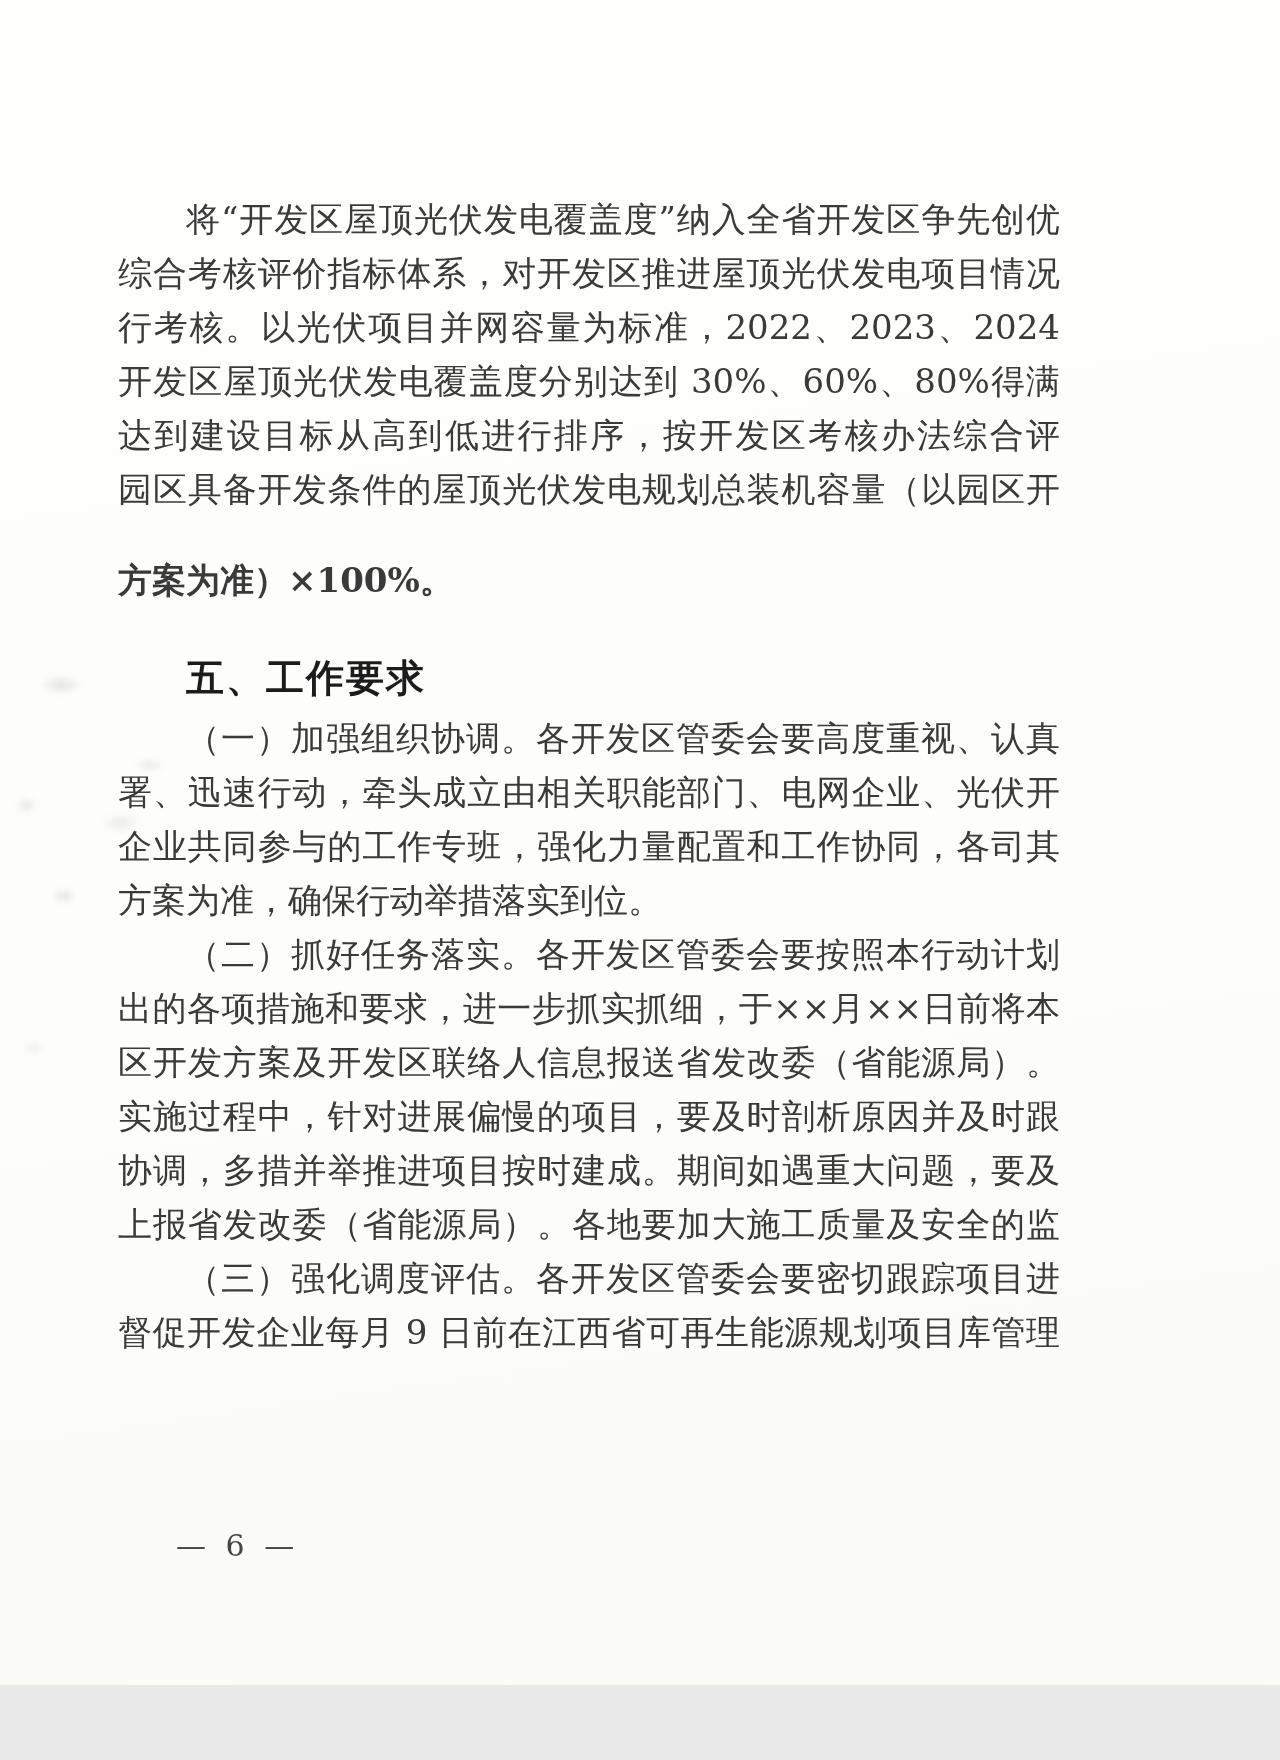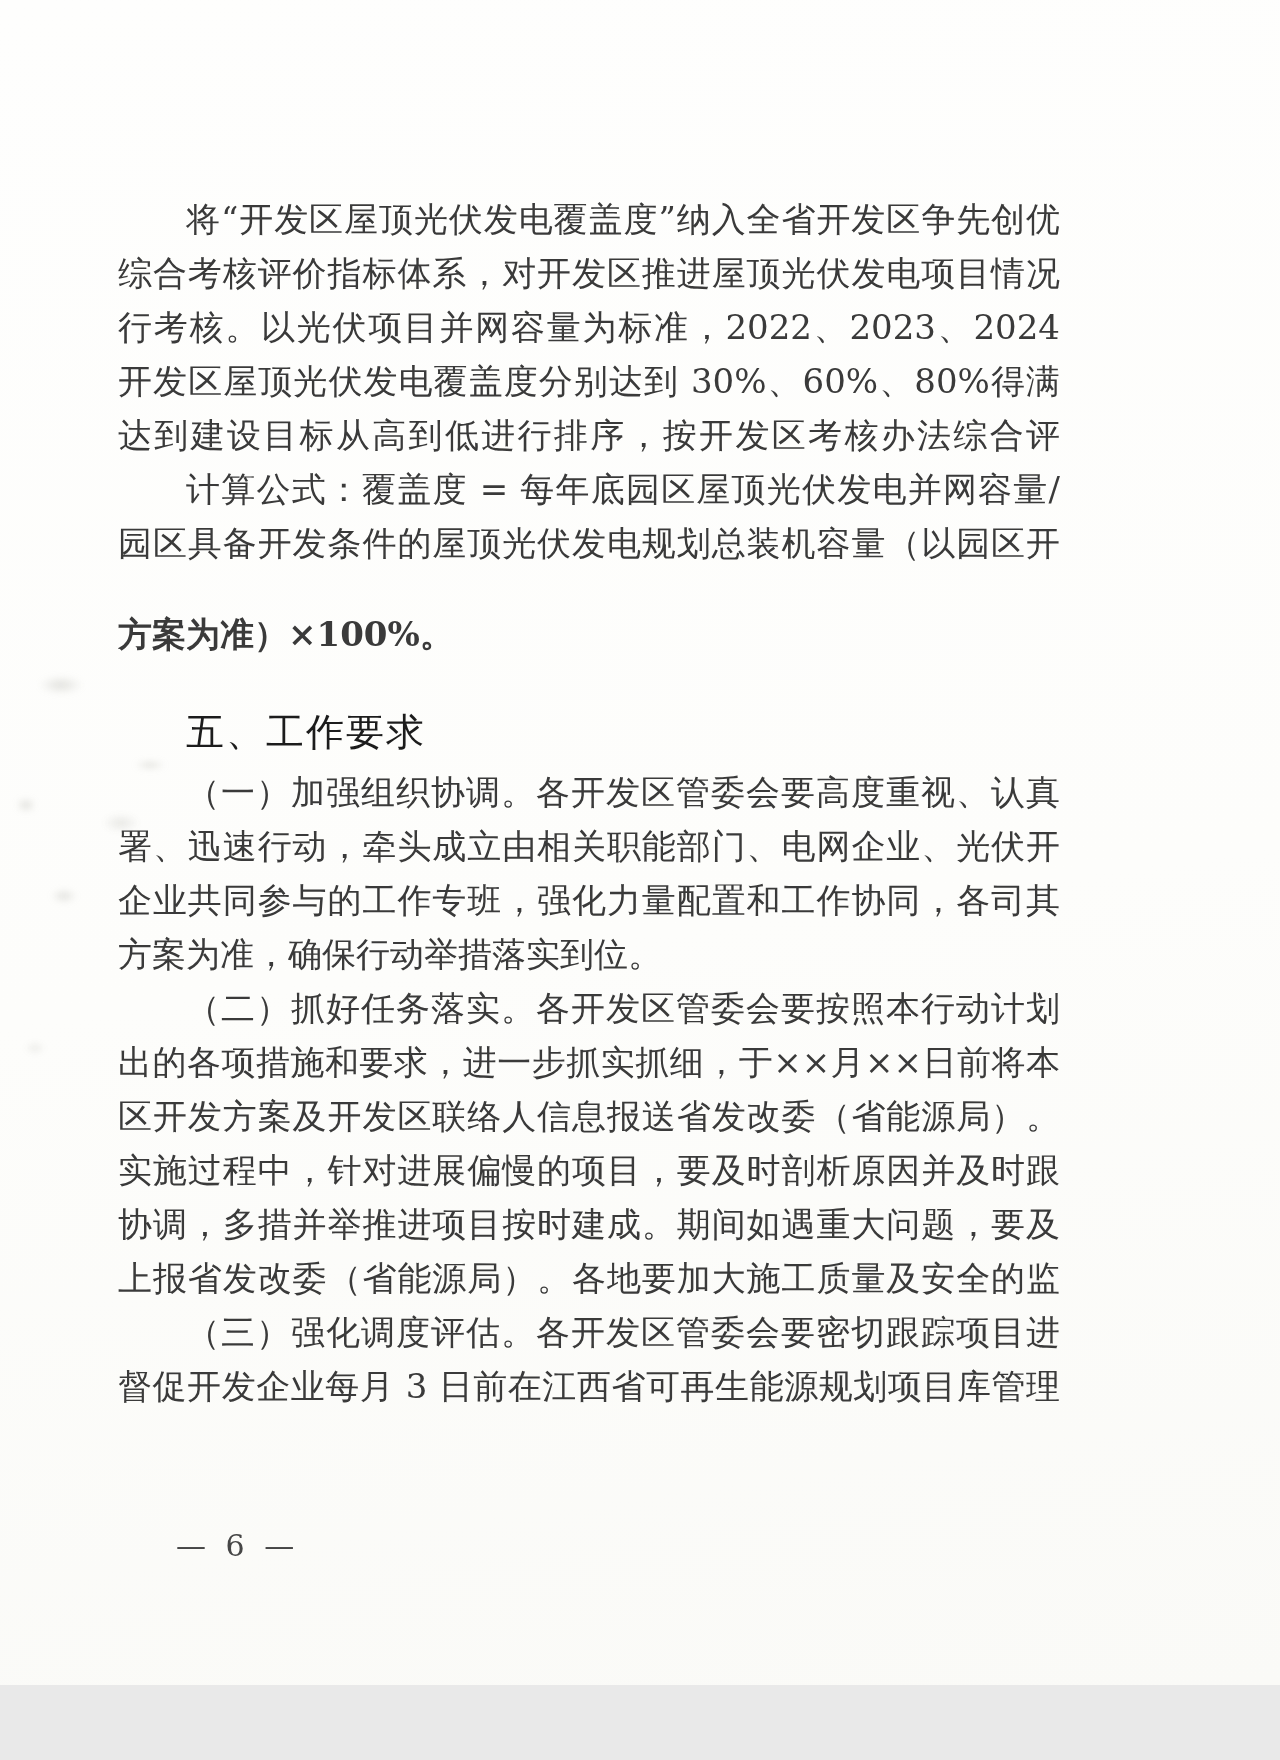--- a/index.html
+++ b/index.html
@@ -36,21 +36,21 @@
     text-align-last: justify;
     text-justify: inter-character;
   }
   .gap-formula { margin-top: 37px; font-weight: bold; }   
   .gap-heading { margin-top: 24px; }   
   .gap-after-heading { margin-top: 6px; }
   .heading {
     height: 54px;
     padding-left: 68px;
     font-family: "DejaVu Sans", "Liberation Sans", sans-serif;
-    font-weight: 400;
+    font-weight: 700;
     font-size: 38px;
     color: #1c1c1c;
     letter-spacing: 2px;
     margin-top: 44px;
   }
   .footer {
     position: absolute;
     left: 176px;
     top: 1528px;
     font-size: 30px;
@@ -84,38 +84,37 @@
 <body>
 
 <div class="page">
 
   <div class="content">
     <div class="ln indent jf">将“开发区屋顶光伏发电覆盖度”纳入全省开发区争先创优</div>
     <div class="ln jf">综合考核评价指标体系，对开发区推进屋顶光伏发电项目情况进</div>
     <div class="ln jf">行考核。以光伏项目并网容量为标准，2022、2023、2024 年度</div>
     <div class="ln jf">开发区屋顶光伏发电覆盖度分别达到 30%、60%、80%得满分，未</div>
     <div class="ln jf">达到建设目标从高到低进行排序，按开发区考核办法综合评分。</div>
-    <div class="ln indent jf">计算公式：覆盖度 = 每年底园区屋顶光伏发电并网容量/</div>
     <div class="ln jf">园区具备开发条件的屋顶光伏发电规划总装机容量（以园区开发</div>
     <div class="ln gap-formula">方案为准）×100%。</div>
 
     <div class="heading gap-heading">五、工作要求</div>
 
     <div class="ln indent jf gap-after-heading">（一）加强组织协调。各开发区管委会要高度重视、认真部</div>
     <div class="ln jf">署、迅速行动，牵头成立由相关职能部门、电网企业、光伏开发</div>
     <div class="ln jf">企业共同参与的工作专班，强化力量配置和工作协同，各司其职，</div>
     <div class="ln">方案为准，确保行动举措落实到位。</div>
     <div class="ln indent jf">（二）抓好任务落实。各开发区管委会要按照本行动计划提</div>
     <div class="ln jf">出的各项措施和要求，进一步抓实抓细，于××月××日前将本园</div>
     <div class="ln jf">区开发方案及开发区联络人信息报送省发改委（省能源局）。在</div>
     <div class="ln jf">实施过程中，针对进展偏慢的项目，要及时剖析原因并及时跟进</div>
     <div class="ln jf">协调，多措并举推进项目按时建成。期间如遇重大问题，要及时</div>
     <div class="ln jf">上报省发改委（省能源局）。各地要加大施工质量及安全的监管</div>
     <div class="ln indent jf">（三）强化调度评估。各开发区管委会要密切跟踪项目进展，</div>
-    <div class="ln jf">督促开发企业每月 3 日前在江西省可再生能源规划项目库管理</div>
+    <div class="ln jf">督促开发企业每月 9 日前在江西省可再生能源规划项目库管理</div>
   </div>
 
   <div class="footer">— 6 —</div>
 
   <div class="smudge s1"></div>
   <div class="smudge s2"></div>
   <div class="smudge s3"></div>
   <div class="smudge s4"></div>
   <div class="smudge s5"></div>
   <div class="smudge s6"></div>

